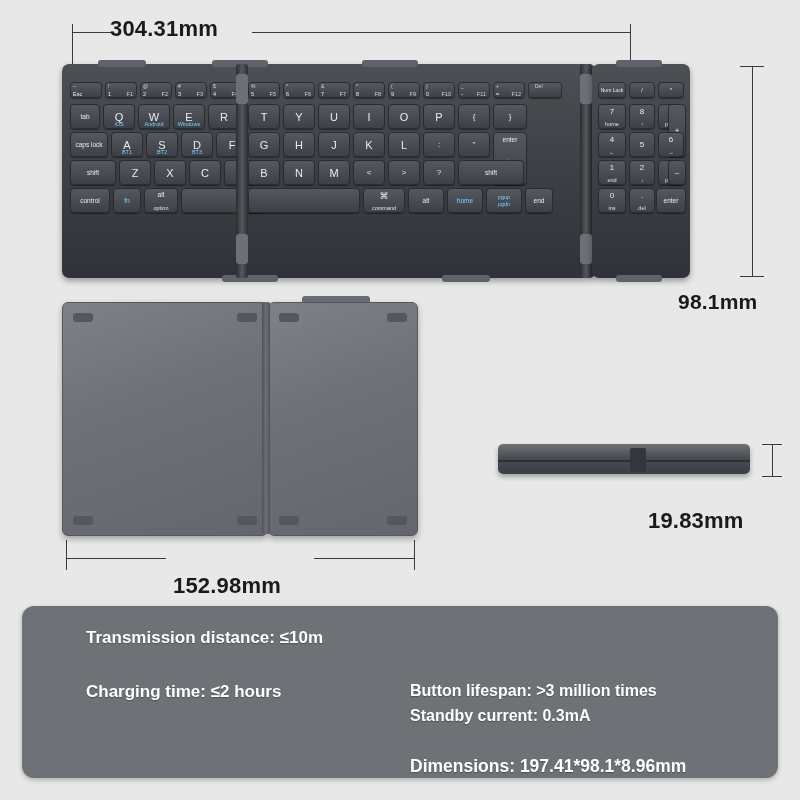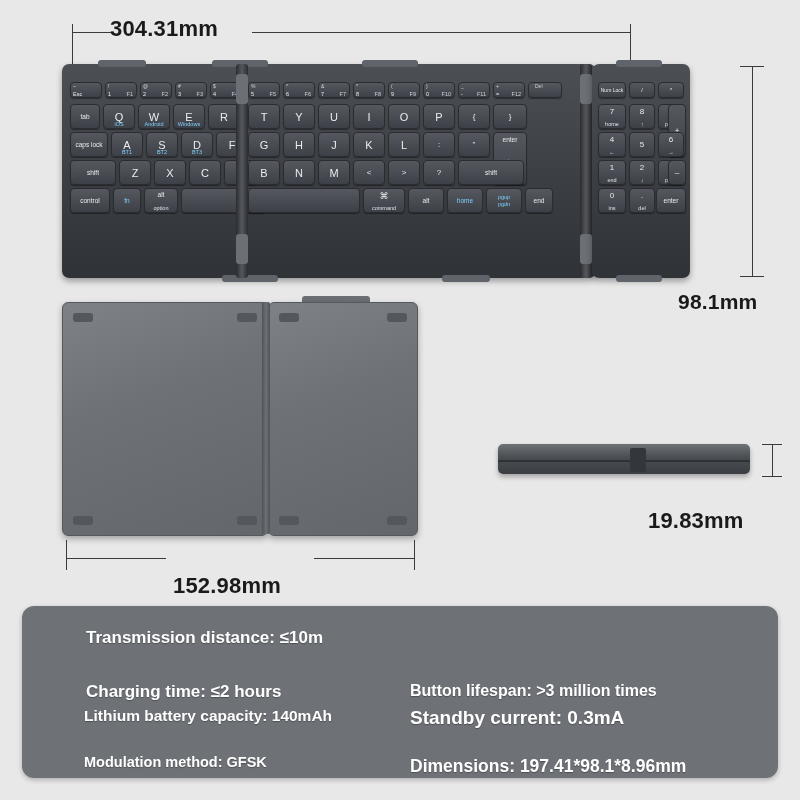--- a/index.html
+++ b/index.html
@@ -530,19 +530,17 @@
   <div id="fold-seam"></div>
 </div>
 
 <div id="side-view"></div>
 <div id="side-line"></div>
 <div id="side-notch"></div>
 
 <div id="spec-panel">
   <div class="spec" style="left:64px;top:22px;font-size:17px;">Transmission distance: ≤10m</div>
   <div class="spec" style="left:64px;top:76px;font-size:17px;">Charging time: ≤2 hours</div>
-  <div class="spec" style="left:62px;top:101px;font-size:15.5px;">Lithium battery capacity: 140mAh</div>
-  <div class="spec" style="left:62px;top:148px;font-size:14.5px;">Modulation method: GFSK</div>
 
   <div class="spec" style="left:388px;top:76px;font-size:16px;">Button lifespan: &gt;3 million times</div>
-  <div class="spec" style="left:388px;top:101px;font-size:19px;text-align:right;">Standby current: 0.3mA</div>
+  <div class="spec" style="left:388px;top:101px;font-size:16px;text-align:right;">Standby current: 0.3mA</div>
   <div class="spec" style="left:388px;top:150px;font-size:17.5px;">Dimensions: 197.41*98.1*8.96mm</div>
 </div>
 
 </body></html>

